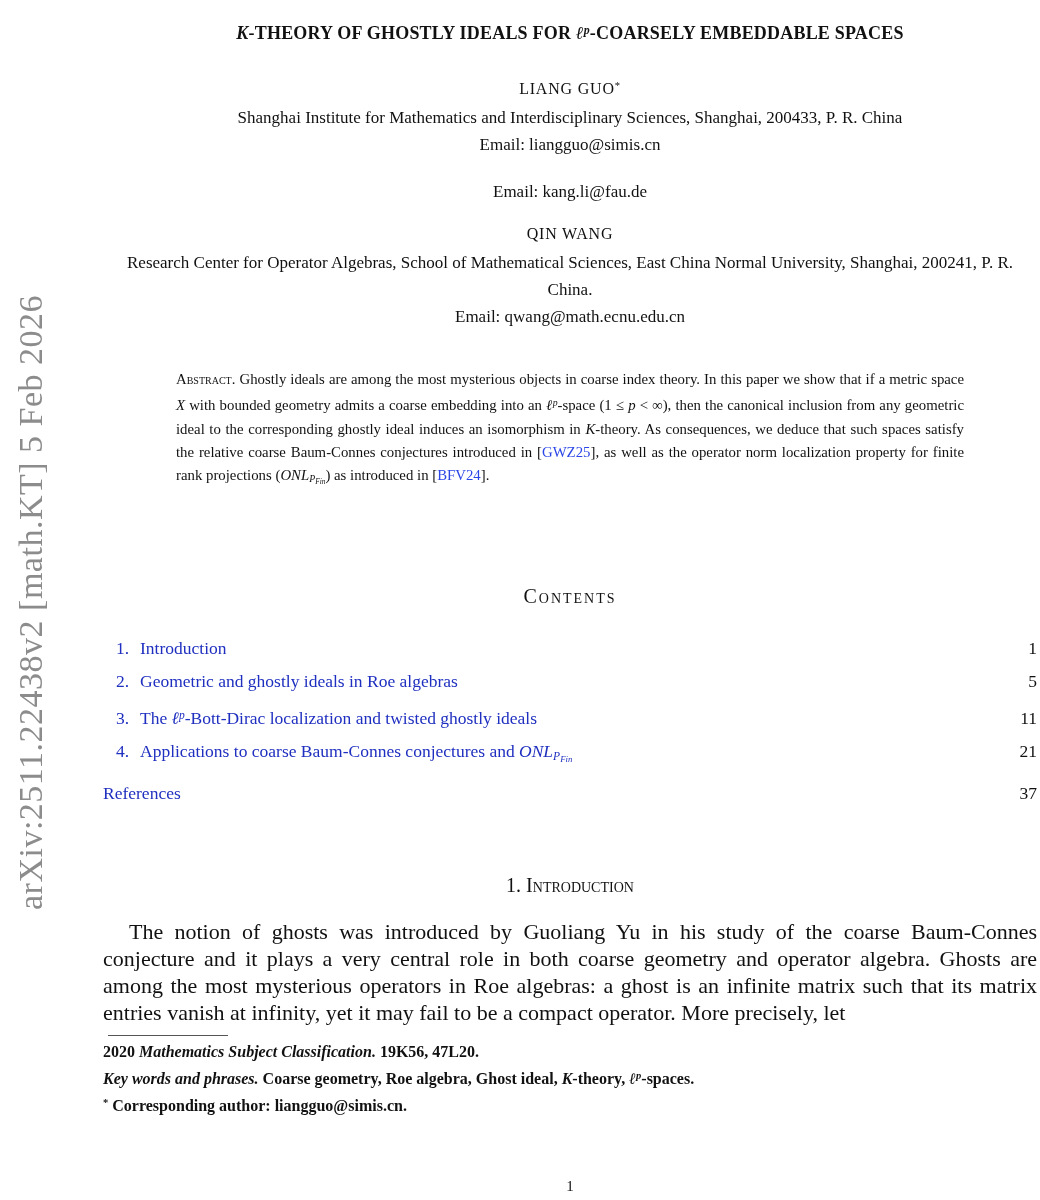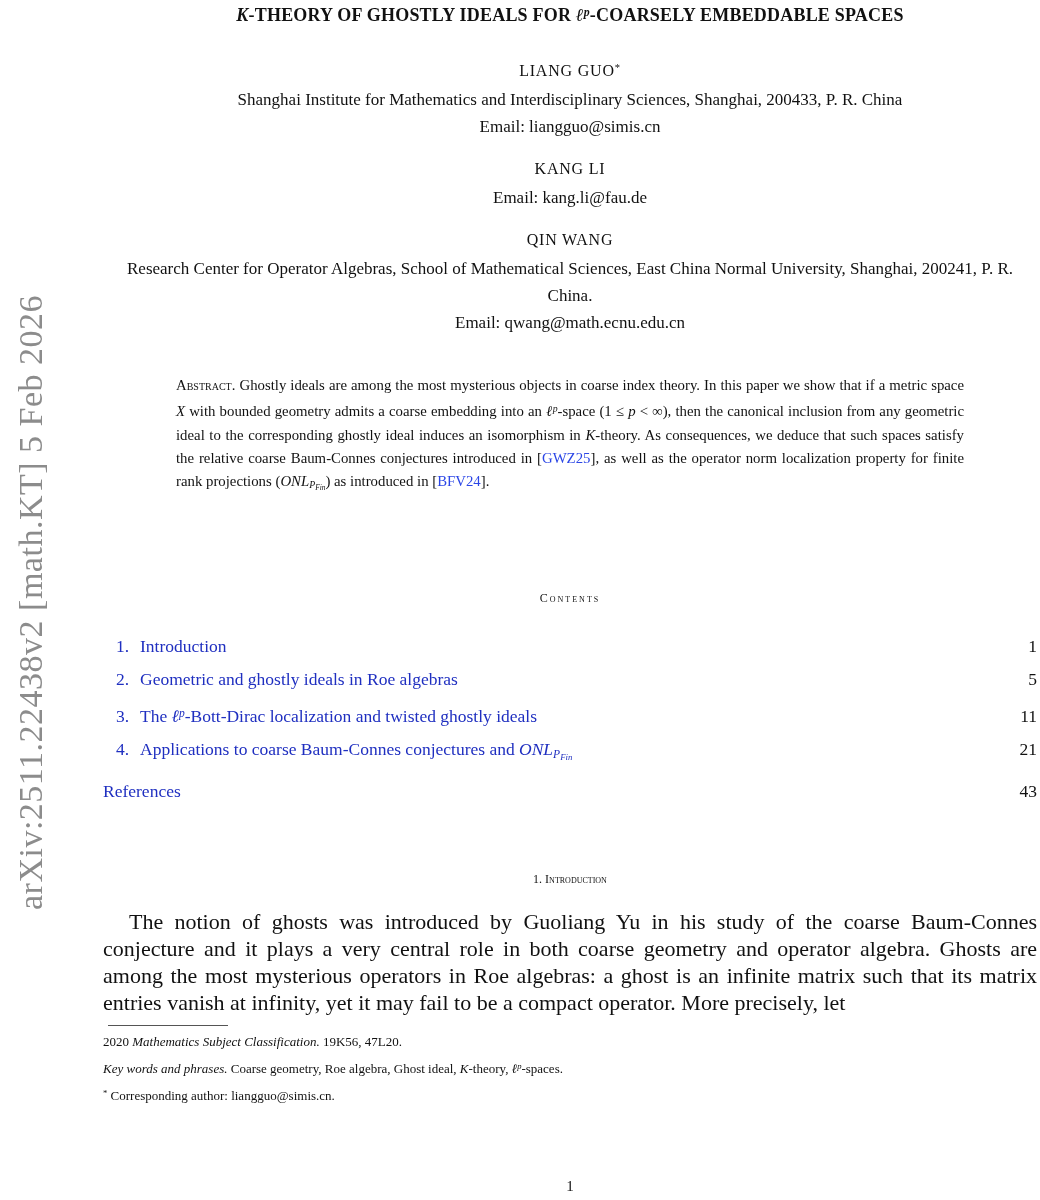--- a/index.html
+++ b/index.html
@@ -14,48 +14,48 @@
   .subsub{font-size:50%;vertical-align:-0.55em;}
   .link{color:var(--link-blue,#1f2fc0);}
   .cite{color:var(--cite-blue,#2b46e6);}
 
   .arxiv-vertical{
     position:absolute;top:910px;left:12px;transform-origin:0 0;
     transform:rotate(-90deg);white-space:nowrap;
     font-size:34px;letter-spacing:0.5px;color:var(--arxiv-gray,#8c8c8c);
   }
 
-  .content{position:relative;margin-left:103px;width:934px;padding-top:5px;}
+  .content{position:relative;margin-left:103px;width:934px;padding-top:23px;}
 
   .title{margin:0;text-align:center;font-size:18px;font-weight:700;letter-spacing:0.2px;}
 
   .author-block{margin-top:20px;}
   .author-block.first{margin-top:36px;}
   .author-name{text-align:center;font-size:16px;letter-spacing:0.8px;margin-bottom:6px;}
   .affiliation{text-align:center;font-size:17px;line-height:27px;}
 
   .abstract{width:788px;margin:38px auto 0;font-size:14.8px;line-height:23px;text-align:justify;}
 
-  .contents-heading{margin:92px 0 0;text-align:center;font-weight:400;font-size:12px;
+  .contents-heading{margin:92px 0 0;text-align:center;font-weight:400;font-size:20px;
     font-variant:small-caps;letter-spacing:2px;}
 
   .toc{margin-top:24px;font-size:17.5px;}
   .toc-row{display:flex;align-items:baseline;line-height:33.5px;}
   .toc-num{margin-left:13px;width:24px;flex:none;color:var(--link-blue,#1f2fc0);}
   .toc-label{white-space:nowrap;}
   .toc-fill{flex:1;}
   .toc-page{flex:none;color:#111111;}
 
-  .section-heading{margin:64px 0 0;text-align:center;font-size:12px;font-weight:400;}
+  .section-heading{margin:64px 0 0;text-align:center;font-size:20px;font-weight:400;}
 
   .body-para{margin:21px 0 0;font-size:22px;line-height:27px;text-align:justify;text-indent:26px;}
 
   .footnotes{margin-top:9px;}
   .fn-rule{width:120px;border-top:1.5px solid #555;margin-left:5px;}
-  .fn{margin-top:4px;font-size:13px;line-height:24px;}
+  .fn{margin-top:4px;font-size:16px;line-height:24px;font-weight:bold;}
   .fn + .fn{margin-top:0;}
 
   .page-number{position:absolute;bottom:5px;left:103px;width:934px;text-align:center;font-size:15px;}
 </style>
 </head>
 <body>
 
 <div class="sheet">
 
   <div class="arxiv-vertical">arXiv:2511.22438v2  [math.KT]  5 Feb 2026</div>
@@ -64,21 +64,20 @@
 
     <h1 class="title"><span class="i">K</span><span>-THEORY OF GHOSTLY IDEALS FOR </span><span class="i">ℓ</span><span class="i sup">p</span><span>-COARSELY EMBEDDABLE SPACES</span></h1>
 
     <div class="author-block first">
       <div class="author-name"><span>LIANG GUO</span><span class="sup">*</span></div>
       <div class="affiliation">Shanghai Institute for Mathematics and Interdisciplinary Sciences, Shanghai, 200433, P. R. China</div>
       <div class="affiliation">Email: liangguo@simis.cn</div>
     </div>
 
     <div class="author-block">
-      <div class="author-name"><span>KANG LI</span></div>
       <div class="affiliation">Email: kang.li@fau.de</div>
     </div>
 
     <div class="author-block">
       <div class="author-name"><span>QIN WANG</span></div>
       <div class="affiliation">Research Center for Operator Algebras, School of Mathematical Sciences, East China Normal University, Shanghai, 200241, P. R. China.</div>
       <div class="affiliation">Email: qwang@math.ecnu.edu.cn</div>
     </div>
 
     <p class="abstract"><span class="sc">Abstract.</span><span>  Ghostly ideals are among the most mysterious objects in coarse index theory. In this paper we show that if a metric space </span><span class="i">X</span><span> with bounded geometry admits a coarse embedding into an </span><span class="i">ℓ</span><span class="i sup">p</span><span>-space (1 ≤ </span><span class="i">p</span><span> &lt; ∞), then the canonical inclusion from any geometric ideal to the corresponding ghostly ideal induces an isomorphism in </span><span class="i">K</span><span>-theory. As consequences, we deduce that such spaces satisfy the relative coarse Baum-Connes conjectures introduced in [</span><span class="cite">GWZ25</span><span>], as well as the operator norm localization property for finite rank projections (</span><span class="i">ONL</span><span class="i sub">P</span><span class="i subsub">Fin</span><span>) as introduced in [</span><span class="cite">BFV24</span><span>].</span></p>
@@ -106,21 +105,21 @@
       </div>
       <div class="toc-row">
         <span class="toc-num">4.</span>
         <span class="toc-label"><span class="link">Applications to coarse Baum-Connes conjectures and </span><span class="link i">ONL</span><span class="link i sub">P</span><span class="link i subsub">Fin</span></span>
         <span class="toc-fill"></span>
         <span class="toc-page">21</span>
       </div>
       <div class="toc-row">
         <span class="toc-label"><span class="link">References</span></span>
         <span class="toc-fill"></span>
-        <span class="toc-page">43</span>
+        <span class="toc-page">37</span>
       </div>
     </nav>
 
     <h2 class="section-heading"><span>1.</span>&nbsp;<span class="sc">Introduction</span></h2>
 
     <p class="body-para"><span>The notion of ghosts was introduced by Guoliang Yu in his study of the coarse Baum-Connes conjecture and it plays a very central role in both coarse geometry and operator algebra. Ghosts are among the most mysterious operators in Roe algebras: a ghost is an infinite matrix such that its matrix entries vanish at infinity, yet it may fail to be a compact operator. More precisely, let</span></p>
 
     <footer class="footnotes">
       <div class="fn-rule"></div>
       <div class="fn"><span>2020 </span><span class="i">Mathematics Subject Classification.</span><span>  19K56, 47L20.</span></div>

